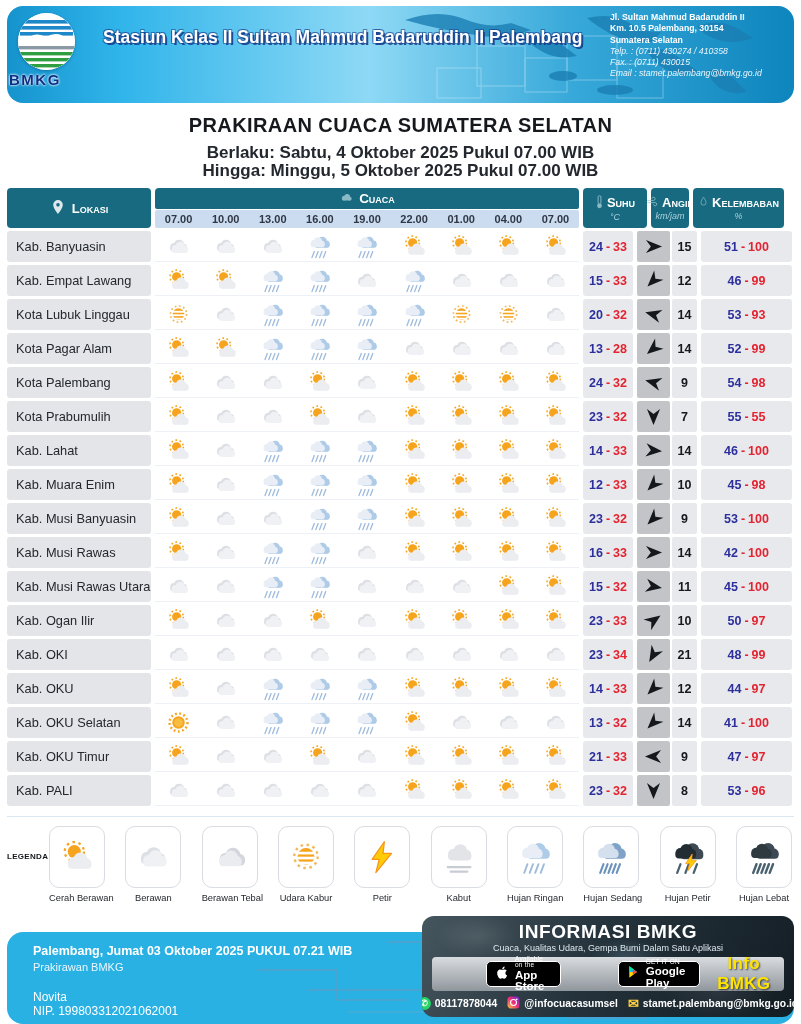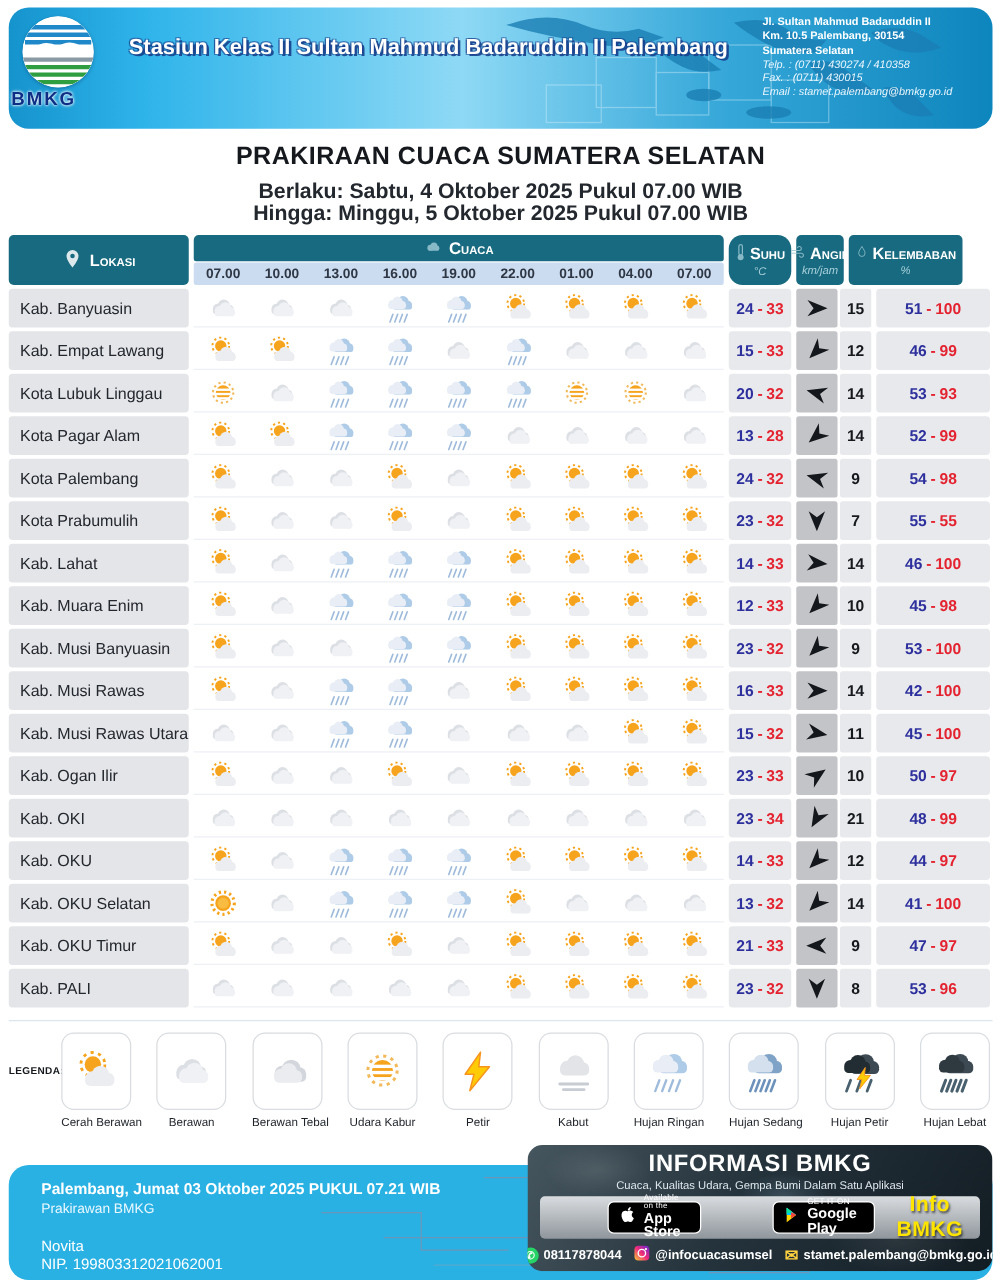--- a/index.html
+++ b/index.html
@@ -35,21 +35,21 @@
   .thead{display:flex;gap:4px;}
   .th{background:var(--teal);color:#fff;border-radius:4px;font-variant:small-caps;font-weight:bold;}
   .loc-h{width:144px;height:40px;display:flex;align-items:center;justify-content:center;gap:6px;font-size:13px;}
   .cuaca-col{width:424px;display:flex;flex-direction:column;gap:1px;}
   .cuaca-h{height:21px;display:flex;align-items:center;justify-content:center;gap:6px;font-size:13.5px;border-radius:4px 4px 2px 2px;}
   .times{height:18px;background:var(--timerow);border-radius:2px;display:flex;}
   .times .tcell{flex:1;text-align:center;font-size:11px;font-weight:bold;color:#2f3744;line-height:18px;}
   .colh{height:40px;display:flex;flex-direction:column;align-items:center;justify-content:center;}
   .colh .lblrow{display:flex;align-items:center;gap:3px;font-size:13px;line-height:14px;}
   .colh .unit{font-size:9px;font-style:italic;color:#a8cfdb;font-weight:normal;font-variant:normal;line-height:10px;}
-  .suhu-h{width:50px;border-radius:11px;}.angin-h{width:38px;}.kel-h{width:91px;}
+  .suhu-h{width:64px;}.angin-h{width:38px;}.kel-h{width:91px;}
   .hicon{opacity:.85;}
 
   .trow{display:flex;gap:4px;margin-top:3px;height:31px;}
   .loc{width:144px;background:#E4E5E8;border-radius:3px;display:flex;align-items:center;
     padding-left:9px;box-sizing:border-box;font-size:12.8px;color:#23272e;}
   .wx{width:424px;display:flex;border-bottom:1px solid #EDF0F5;box-sizing:border-box;}
   .wx .wc{flex:1;display:flex;align-items:center;justify-content:center;}
   .num{display:flex;align-items:center;justify-content:center;background:var(--cellgray);
     border-radius:3px;font-weight:bold;font-size:12.5px;}
   .temp{width:50px;}.rh{width:91px;}

